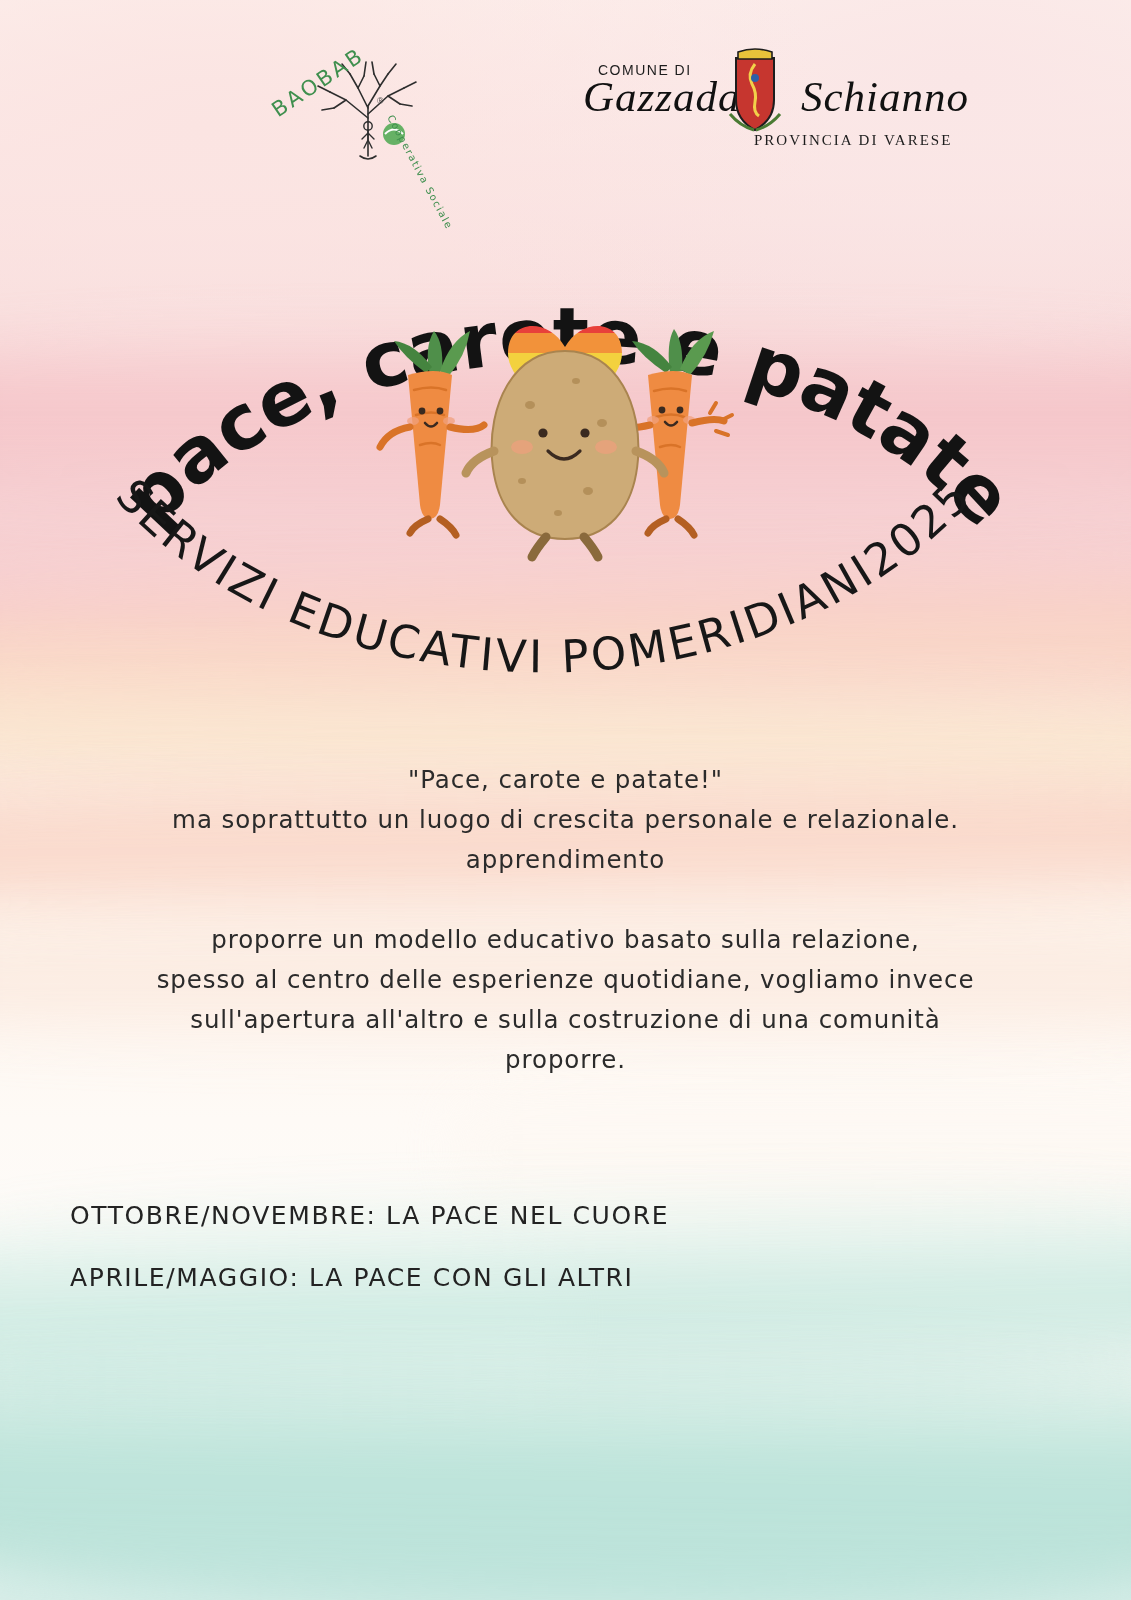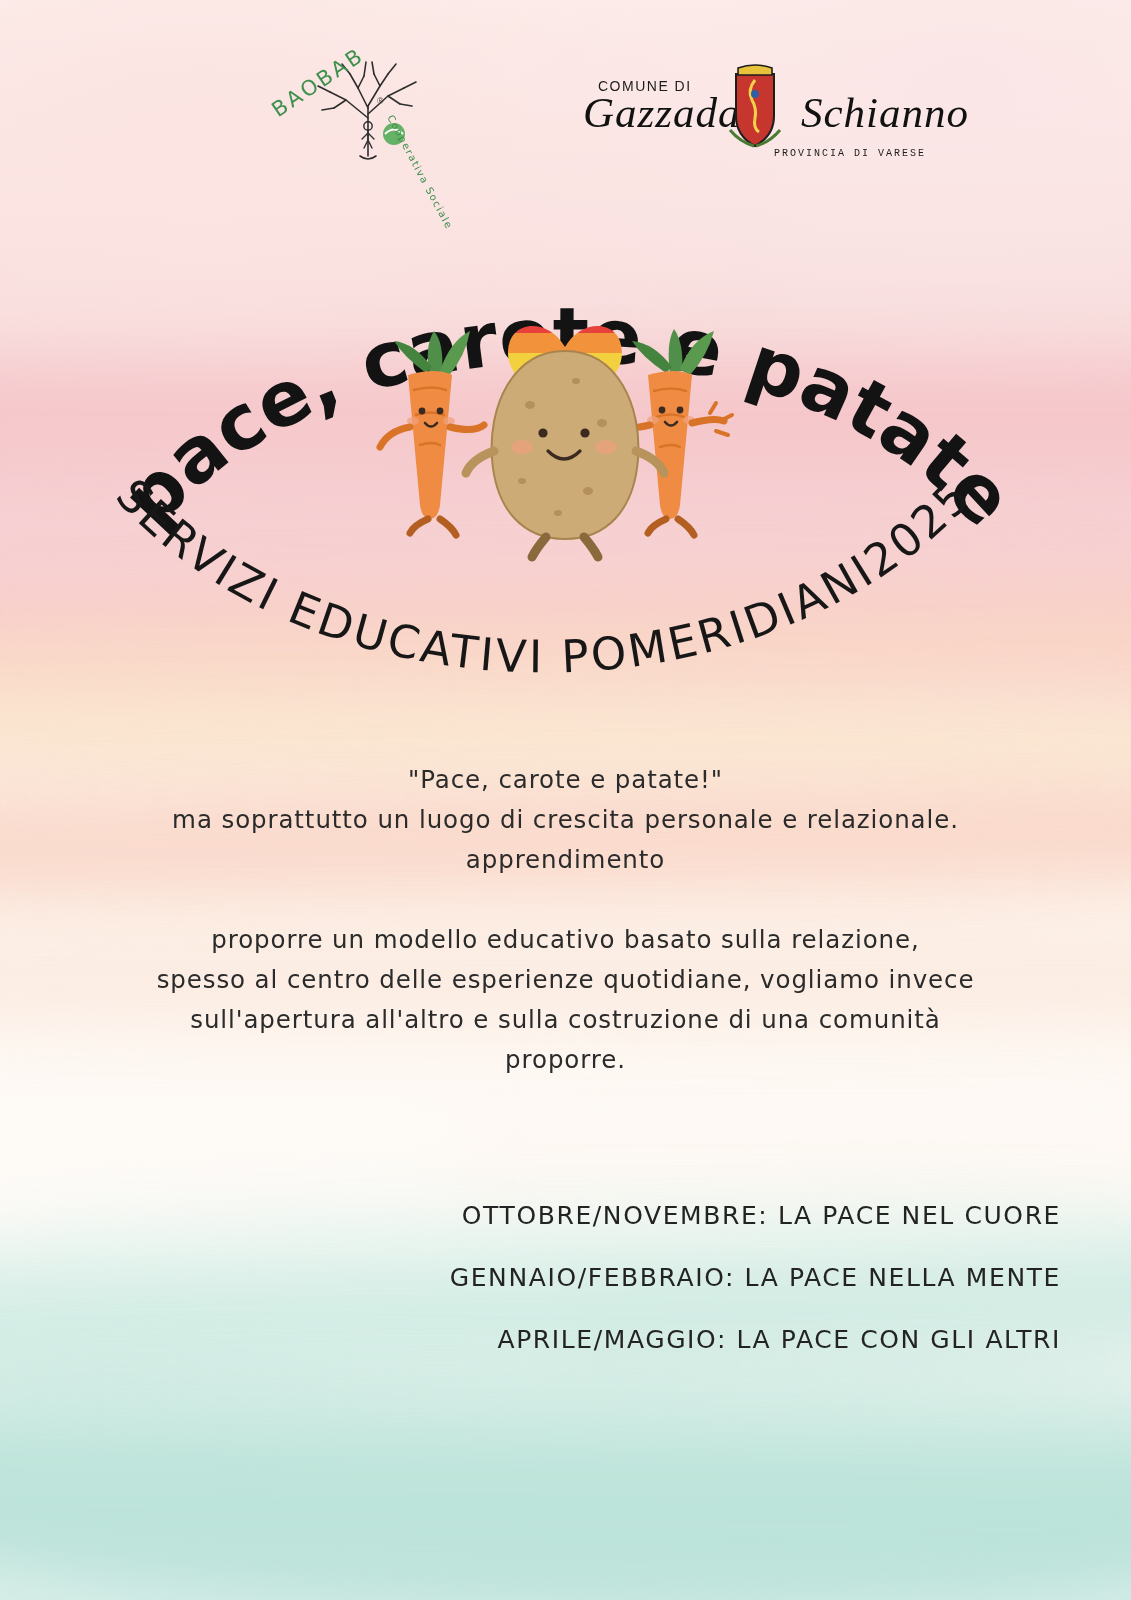--- a/index.html
+++ b/index.html
@@ -103,21 +103,21 @@
     position: absolute;
     left: 105px;
     top: 48px;
     font-size: 9px;
     color: #555;
   }
 
   .logo-comune {
     position: absolute;
     left: 556px;
-    top: 16px;
+    top: 0;
     width: 400px;
     height: 130px;
     text-align: center;
   }
   .comune-top {
     font-family: "Liberation Sans", sans-serif;
     font-size: 14px;
     letter-spacing: 1.5px;
     color: #1d1d1d;
     position: absolute;
@@ -132,25 +132,24 @@
     font-family: "Liberation Serif", serif;
     font-size: 43px;
     font-style: italic;
     color: #111;
     letter-spacing: 1px;
   }
   .comune-prov {
     position: absolute;
     left: 198px;
     top: 90px;
-    font-family: Liberation Mono, monospace;
-    font-size: 10px;
+    font-family: Liberation Serif, serif;
+    font-size: 15px;
     letter-spacing: 2px;
     color: #1d1d1d;
-    margin-left: 20px;
   }
   .crest {
     position: absolute;
     left: 172px;
     top: 6px;
     width: 54px;
     height: 86px;
   }
 
   
@@ -199,21 +198,21 @@
   }
   .body-copy p { margin: 0; }
   .body-gap { height: 40px; }
 
   
   .program {
     position: absolute;
     left: 70px;
     top: 1185px;
     width: 991px;
-    text-align: right;
+    text-align: left;
     font-family: "DejaVu Sans", sans-serif;
     font-size: 25px;
     letter-spacing: 1.6px;
     line-height: 62px;
     color: #232323;
   }
   .program div { margin: 0; }
 </style>
 </head>
 <body>
@@ -378,15 +377,14 @@
   <p>apprendimento</p>
   <div class="body-gap"></div>
   <p>proporre un modello educativo basato sulla relazione,</p>
   <p>spesso al centro delle esperienze quotidiane, vogliamo invece</p>
   <p>sull'apertura all'altro e sulla costruzione di una comunità</p>
   <p>proporre.</p>
 </div>
 
 <div class="program">
   <div>OTTOBRE/NOVEMBRE: LA PACE NEL CUORE</div>
-  <div>GENNAIO/FEBBRAIO: LA PACE NELLA MENTE</div>
   <div>APRILE/MAGGIO: LA PACE CON GLI ALTRI</div>
 </div>
 
 </body></html>

